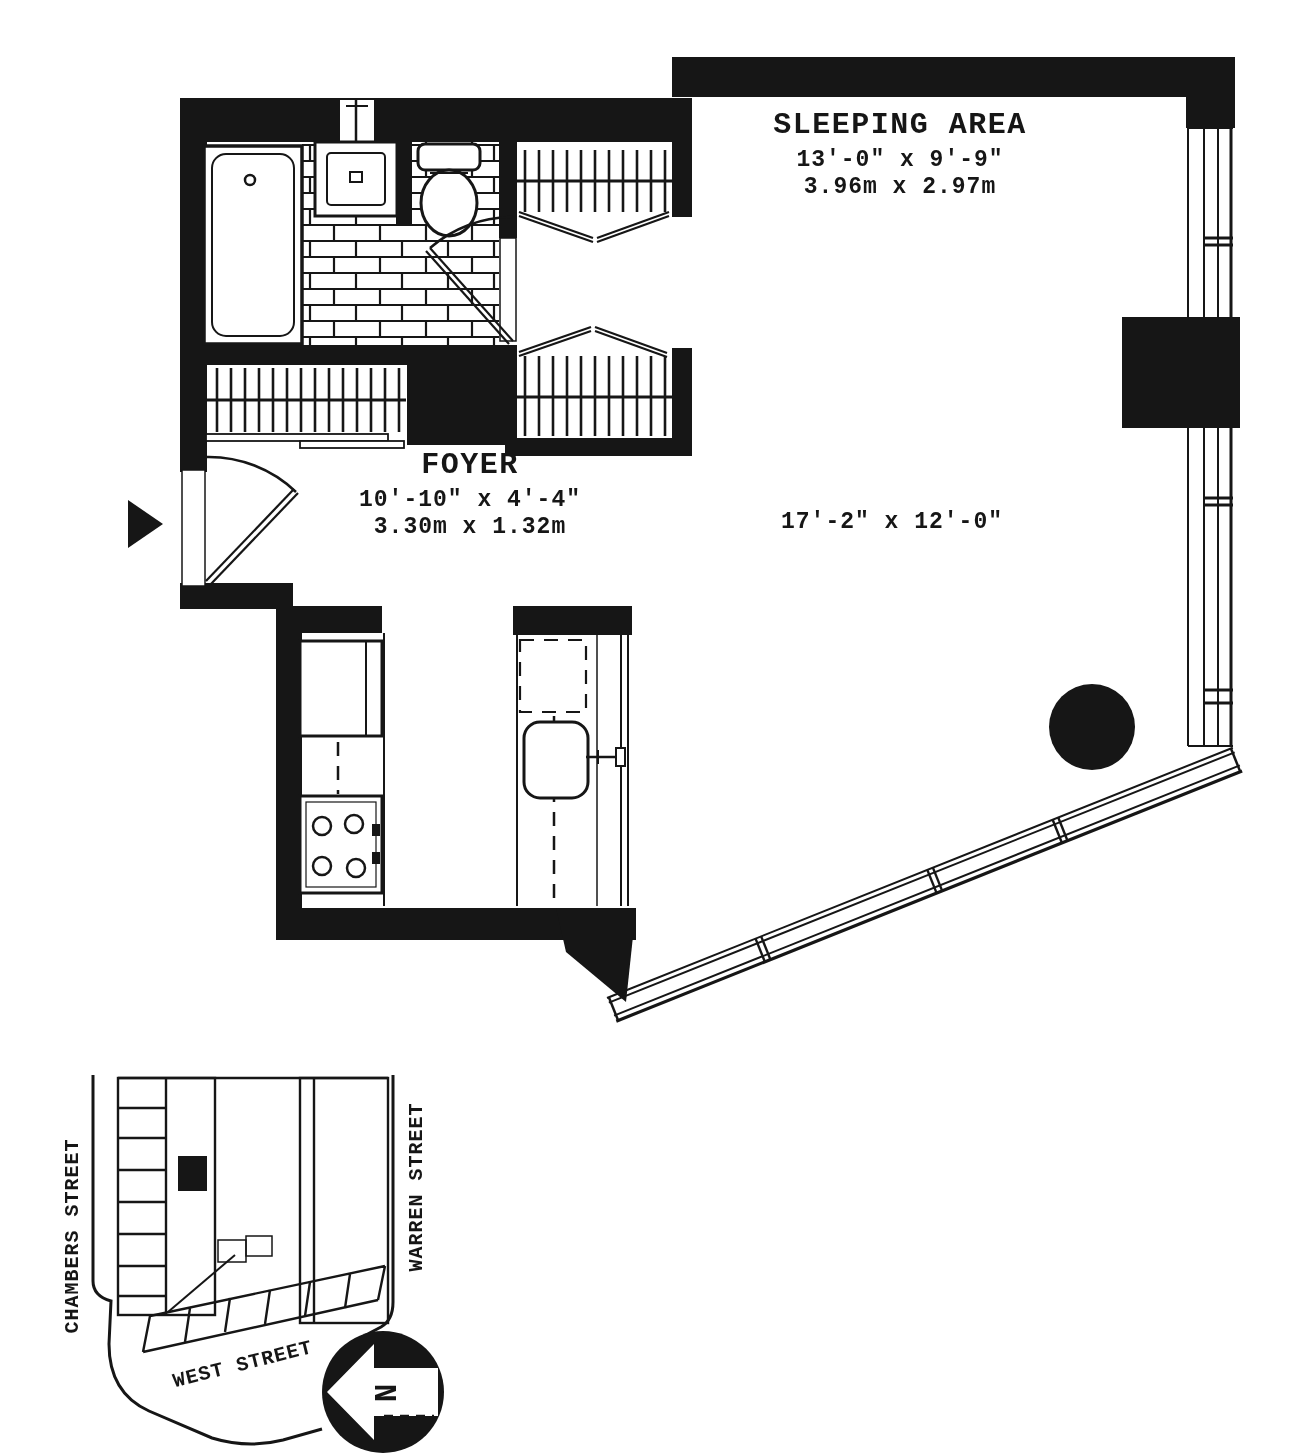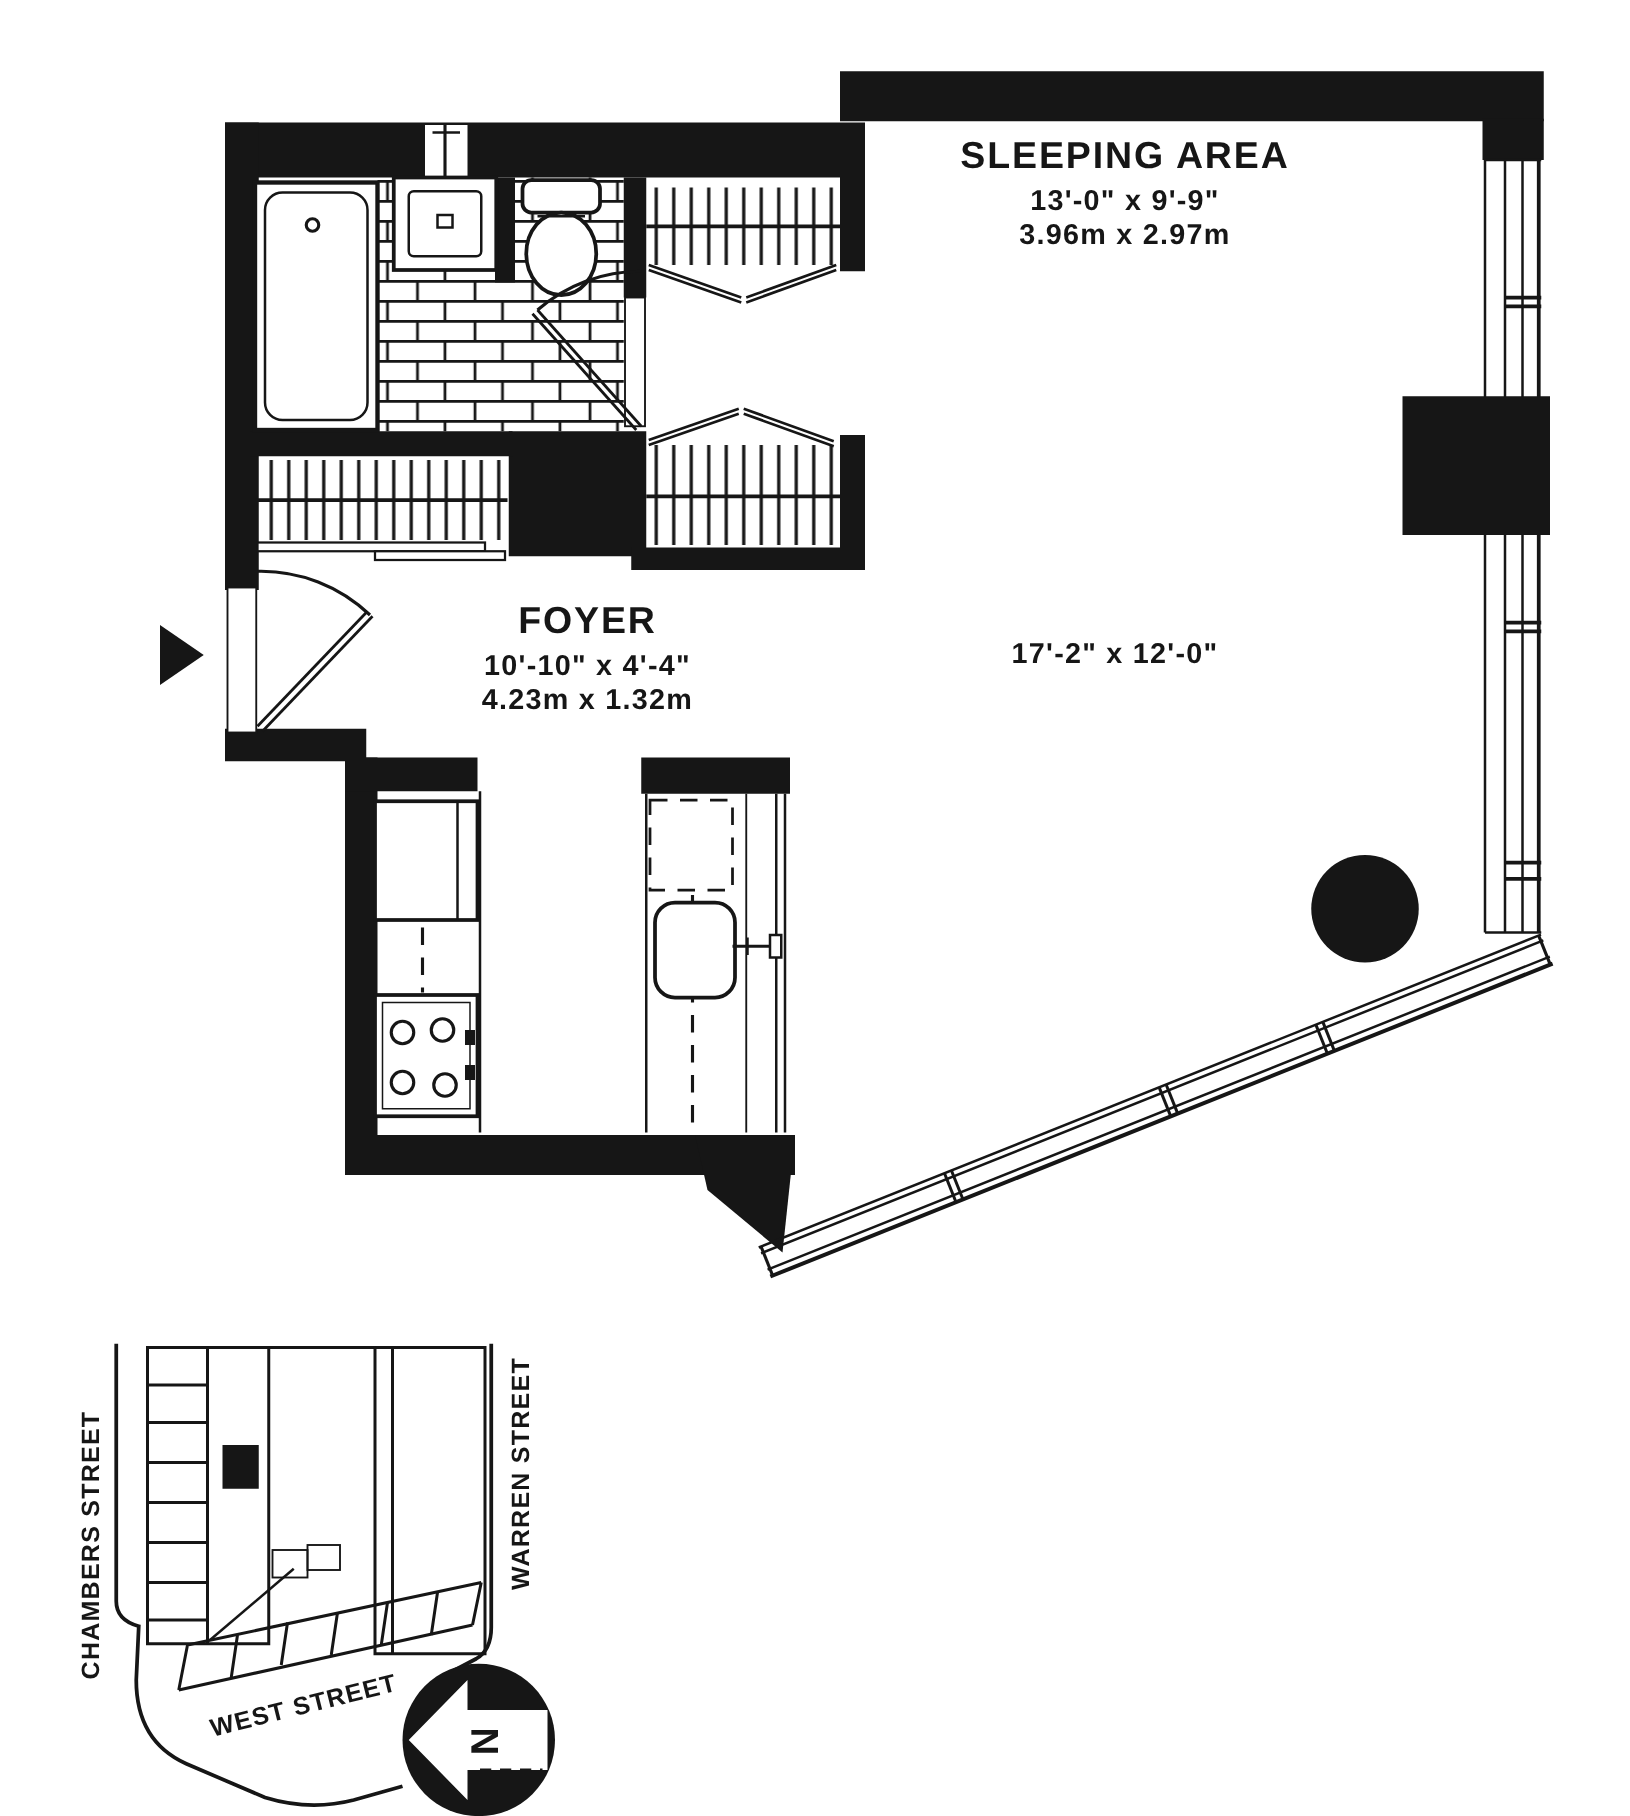--- a/index.html
+++ b/index.html
@@ -1,18 +1,18 @@
 <!DOCTYPE html>
 <html><head>
 <meta charset="utf-8">
 <style>
   html,body{margin:0;padding:0;background:#ffffff;}
   .canvas{
     position:relative;width:1292px;height:1453px;background:#ffffff;overflow:hidden;
-    font-family:Liberation Sans, sans-serif;color:#161616;
+    font-family:Liberation Mono, monospace;color:#161616;
   }
   .canvas svg{position:absolute;left:0;top:0;}
   .label{position:absolute;text-align:center;color:#161616;}
   .room-title{font-weight:700;font-size:30px;letter-spacing:1.5px;line-height:34px;}
   .room-dims{font-weight:700;font-size:23px;letter-spacing:1px;line-height:27px;}
   .street{
     position:absolute;font-weight:700;font-size:20px;letter-spacing:1px;
     text-align:center;white-space:nowrap;transform-origin:center center;color:#161616;
   }
   .vertical{transform:rotate(-90deg);}
@@ -223,24 +223,24 @@
     </g>
   </g>
 </svg>
 
 <div class="label" style="left:700px;top:108px;width:400px;">
   <div class="room-title">SLEEPING AREA</div>
   <div class="room-dims" style="margin-top:5px;">13'-0" x 9'-9"</div>
   <div class="room-dims">3.96m x 2.97m</div>
 </div>
 
-<div class="label" style="left:325px;top:480px;width:290px;text-align:center;">
+<div class="label" style="left:325px;top:448px;width:290px;text-align:center;">
   <div class="room-title">FOYER</div>
   <div class="room-dims" style="margin-top:5px;">10'-10" x 4'-4"</div>
-  <div class="room-dims">4.23m x 1.32m</div>
+  <div class="room-dims">3.30m x 1.32m</div>
 </div>
 
 <div class="label" style="left:672px;top:505px;width:440px;">
   <div class="room-dims" style="margin-top:4px;">17'-2" x 12'-0"</div>
 </div>
 
 <div class="street vertical" style="left:-42px;top:1222px;width:230px;height:28px;line-height:28px;">CHAMBERS STREET</div>
 
 <div class="street vertical" style="left:332px;top:1174px;width:170px;height:26px;line-height:26px;">WARREN STREET</div>
 

